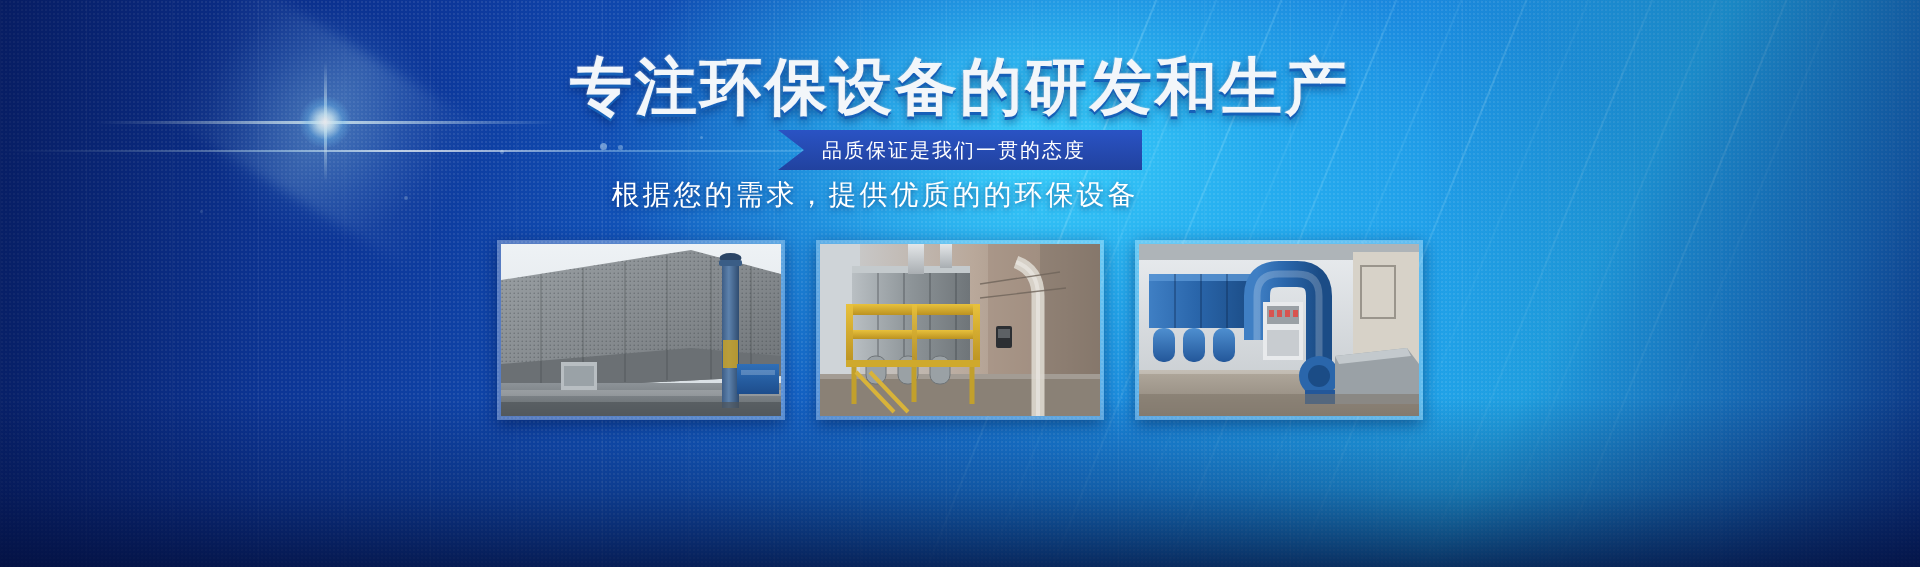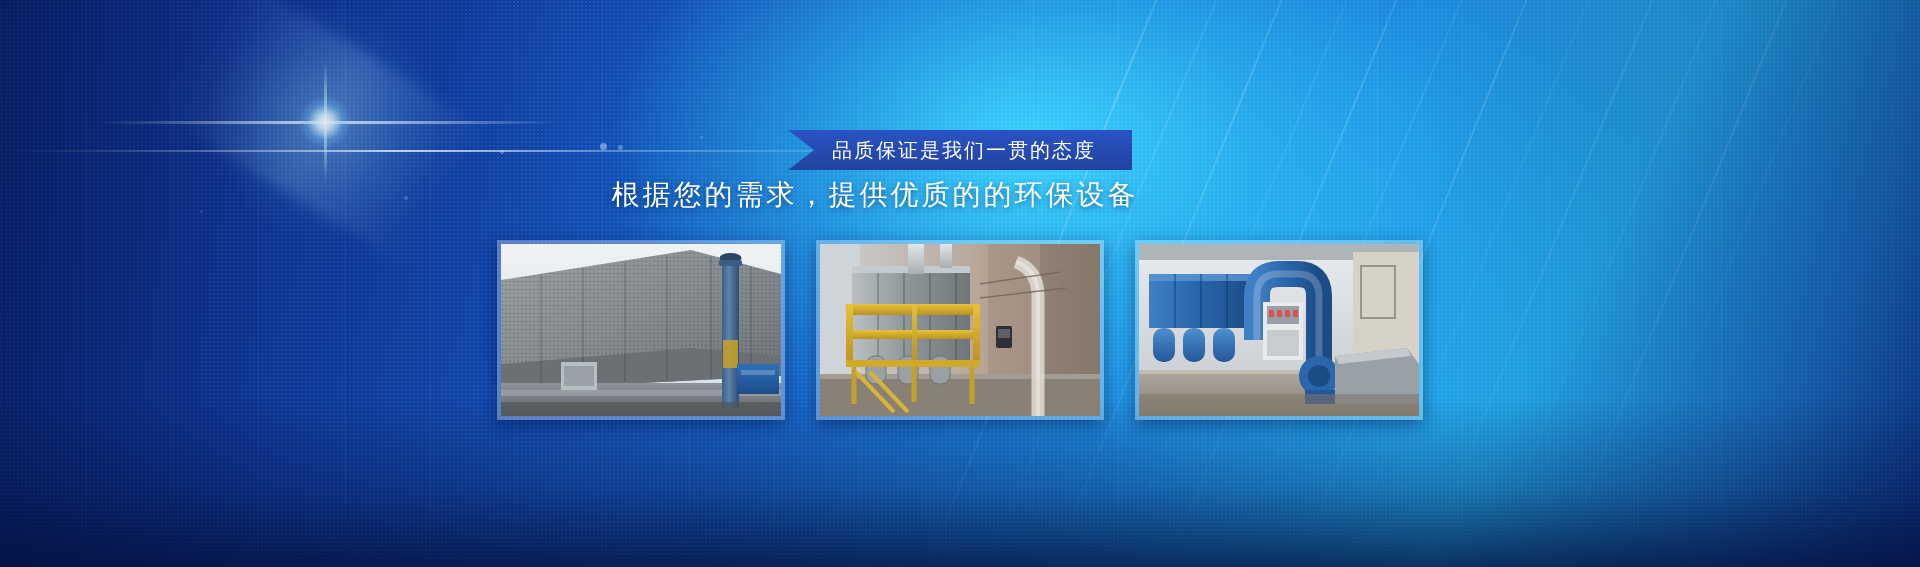--- a/index.html
+++ b/index.html
@@ -56,21 +56,21 @@
   .sparkles b{position:absolute;display:block;border-radius:50%;background:rgba(225,248,255,.8);}
 
   
   .content{position:absolute;left:0;top:0;width:1920px;height:567px;}
 
   .title{position:absolute;left:0;top:56px;width:1920px;text-align:center;
     font-size:62px;line-height:1;font-weight:bold;letter-spacing:3px;color:#f2f6fa;
     text-shadow:0 3px 0 #1660b8, 0 5px 10px rgba(3,24,80,.55), 0 0 2px rgba(255,255,255,.7);}
 
   .badge-wrap{position:absolute;left:0;top:130px;width:1920px;display:flex;justify-content:center;}
-  .badge{position:relative;height:40px;line-height:40px;padding:0 36px 0 44px;
+  .badge{position:relative;height:40px;line-height:40px;padding:0 56px 0 44px;
     background:linear-gradient(to bottom,#2a53c4 0%,#21429f 100%);
     color:#ffffff;font-size:20px;letter-spacing:2px;white-space:nowrap;
     clip-path:polygon(0 0, 100% 0, 100% 100%, 0 100%, 26px 50%);
     box-shadow:0 2px 6px rgba(3,20,70,.35);}
 
   .subtitle{position:absolute;left:0;top:176px;width:1750px;text-align:center;
     font-size:28px;letter-spacing:3px;color:#ffffff;
     text-shadow:0 2px 6px rgba(4,26,86,.55);}
 
   
@@ -119,20 +119,21 @@
     <b style="left:500px;top:150px;width:4px;height:4px;opacity:.35"></b>
     <b style="left:700px;top:136px;width:3px;height:3px;opacity:.3"></b>
     <b style="left:404px;top:196px;width:4px;height:4px;opacity:.3"></b>
     <b style="left:200px;top:210px;width:3px;height:3px;opacity:.25"></b>
   </div>
 
   <div class="vig"></div>
 
   <div class="content">
 
+    <div class="title">专注环保设备的研发和生产</div>
 
     <div class="badge-wrap">
       <div class="badge">品质保证是我们一贯的态度</div>
     </div>
 
     <div class="subtitle">根据您的需求，提供优质的的环保设备</div>
 
     <div class="gallery">
 
       <div class="photo">

